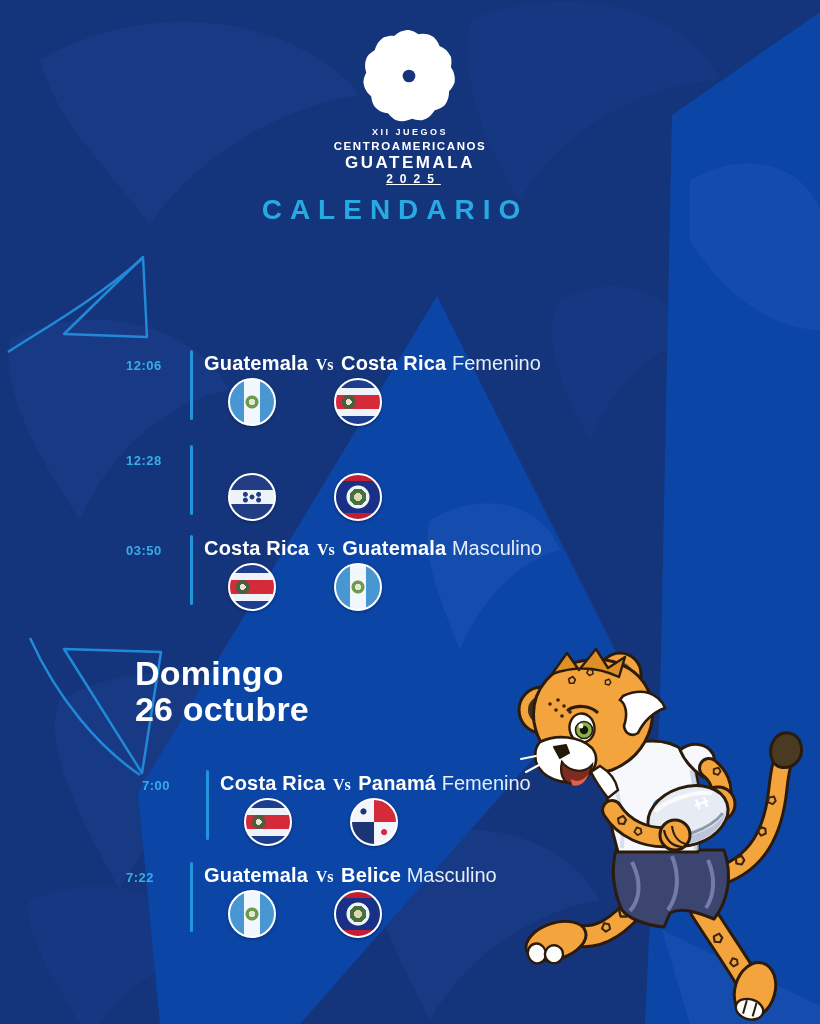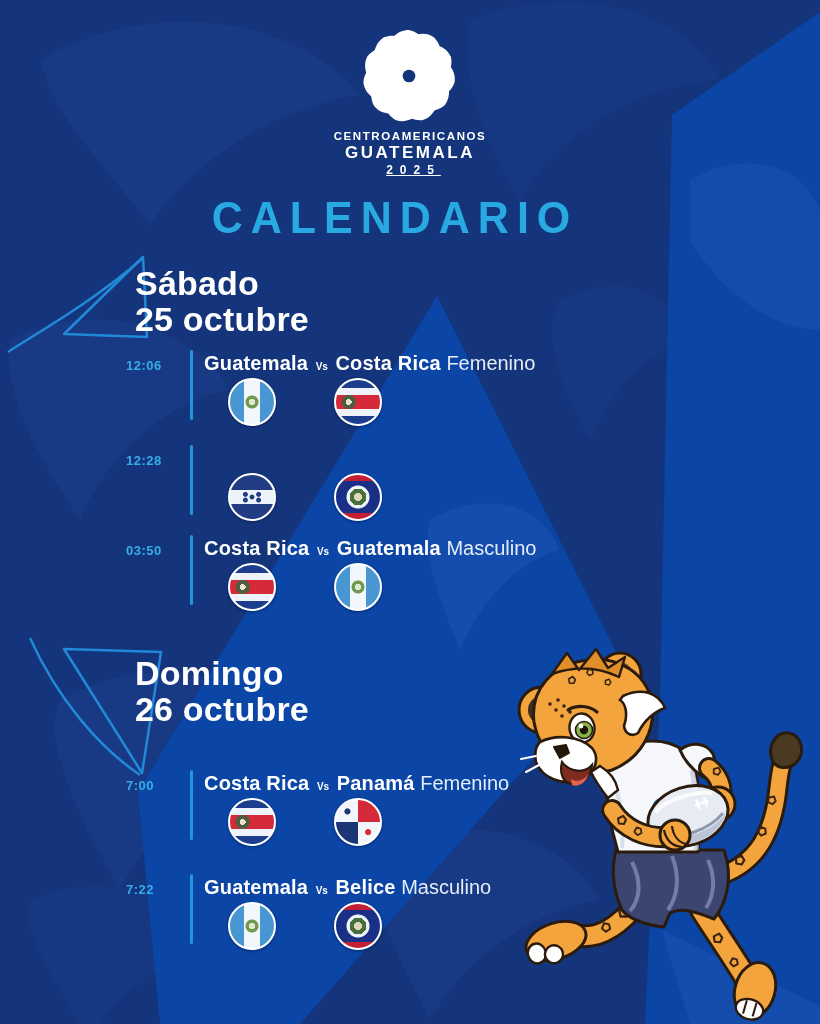--- a/index.html
+++ b/index.html
@@ -16,38 +16,38 @@
   .logo-wrap{position:absolute;left:0;top:0;width:820px;text-align:center;}
   .swirl{position:absolute;left:360px;top:27px;}
   .logo-text{position:absolute;left:0;top:128px;width:820px;color:#fff;line-height:1.08;}
   .logo-l0{font-size:9px;letter-spacing:2.5px;font-weight:bold;}
   .logo-l1{font-size:11.5px;letter-spacing:1.6px;font-weight:bold;margin-top:2px;}
   .logo-l2{font-size:17px;letter-spacing:2.5px;font-weight:bold;margin-top:2px;}
   .logo-l3{font-size:12px;letter-spacing:7px;font-weight:bold;margin-top:1px;text-indent:7px;text-decoration:underline;}
 
   .title{
     position:absolute;left:0;top:194px;width:790px;text-align:center;
-    font-size:43px;font-weight:bold;letter-spacing:8px;color:#29a9e2;
+    font-size:28px;font-weight:bold;letter-spacing:8px;color:#29a9e2;
     transform:scaleY(1.02);
   }
 
   
   .day-heading{position:absolute;left:135px;color:#fff;font-size:34px;font-weight:bold;line-height:36px;letter-spacing:0.2px;}
   .day-1{top:265px;}
   .day-2{top:655px;}
 
   
   .match-row{position:absolute;left:120px;width:580px;height:78px;}
   .row-s0{top:352px;} .row-s1{top:447px;} .row-s2{top:537px;}
-  .row-d0{top:772px;} .row-d1{top:864px;margin-top:12px;}
+  .row-d0{top:772px;margin-left:16px;} .row-d1{top:864px;}
   .match-time{position:absolute;left:6px;top:6px;width:64px;font-size:13px;font-weight:bold;color:#35aee6;letter-spacing:0.5px;}
   .match-sep{position:absolute;left:70px;top:-2px;width:3px;height:70px;background:#2196dc;border-radius:2px;}
   .match-line{position:absolute;left:84px;top:0;white-space:nowrap;color:#fff;font-size:20px;}
   .team{font-weight:bold;letter-spacing:0.2px;}
-  .vs{font-weight:bold;font-size:10px;padding:0 2px;}
+  .vs{font-weight:bold;font-size:16px;padding:0 2px;font-family:Liberation Serif, serif;}
   .category{font-weight:normal;color:#e4edf8;}
   .flags{position:absolute;left:0;top:26px;width:100%;height:48px;}
   .flag{position:absolute;width:44px;height:44px;border-radius:50%;border:2px solid #fff;
         box-shadow:0 1px 3px rgba(0,5,30,.4);background-color:#ccc;}
   .flag-1{left:108px;top:0;}
   .flag-2{left:214px;top:0;}
 
   .flag[data-flag="guatemala"]{background:
     radial-gradient(circle at 50% 50%, #dfe9d6 0 3px, #6f9a4d 3px 6px, rgba(0,0,0,0) 7px),
     linear-gradient(90deg,#4997d2 0 32%,#f2f7fd 32% 68%,#4997d2 68% 100%);}
@@ -122,32 +122,29 @@
           <use href="#petal" transform="rotate(163.5)"></use>
           <use href="#petal" transform="rotate(196.2)"></use>
           <use href="#petal" transform="rotate(228.9)"></use>
           <use href="#petal" transform="rotate(261.6)"></use>
           <use href="#petal" transform="rotate(294.3)"></use>
           <use href="#petal" transform="rotate(327)"></use>
           <circle r="6.5" fill="#14357b"></circle>
         </g>
       </svg>
       <div class="logo-text">
+        <div class="logo-l0">XII JUEGOS</div>
         <div class="logo-l1">CENTROAMERICANOS</div>
         <div class="logo-l2">GUATEMALA</div>
         <div class="logo-l3">2025</div>
       </div>
     </div>
 
     <div class="title">CALENDARIO</div>
 
-    <div class="day-heading day-1">
-      <div>Sábado</div>
-      <div>25 octubre</div>
-    </div>
 
     <div class="match-row row-s0">
       <div class="match-time">12:06</div>
       <div class="match-sep"></div>
       <div class="match-line">
         <span class="team">Guatemala</span>
         <span class="vs">Vs</span>
         <span class="team">Costa Rica</span>
         <span class="category">Femenino</span>
       </div>

